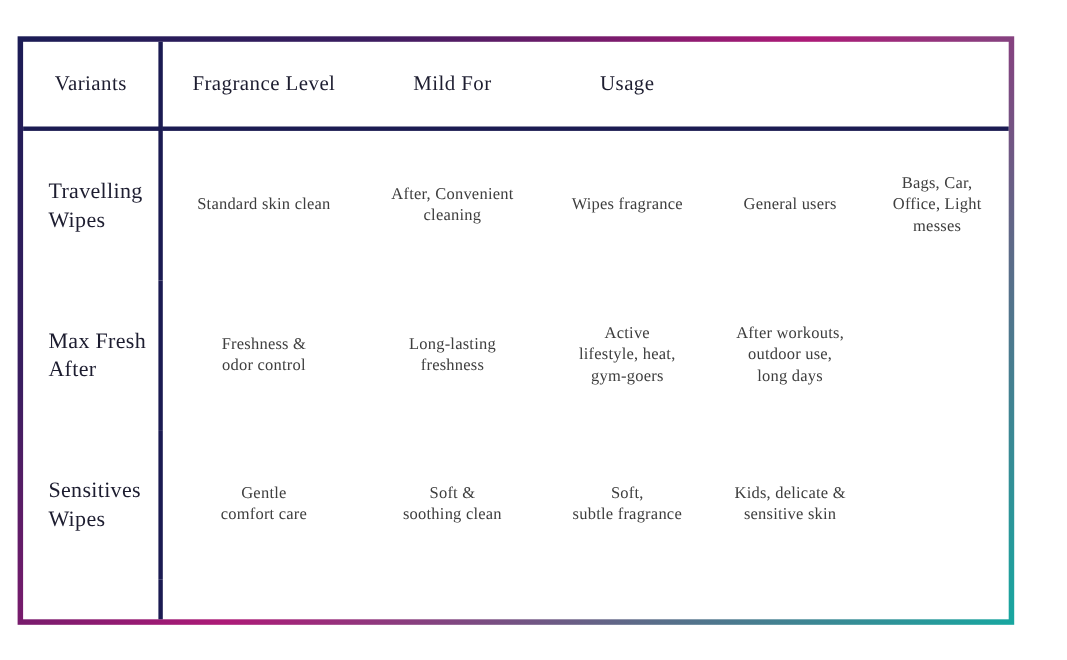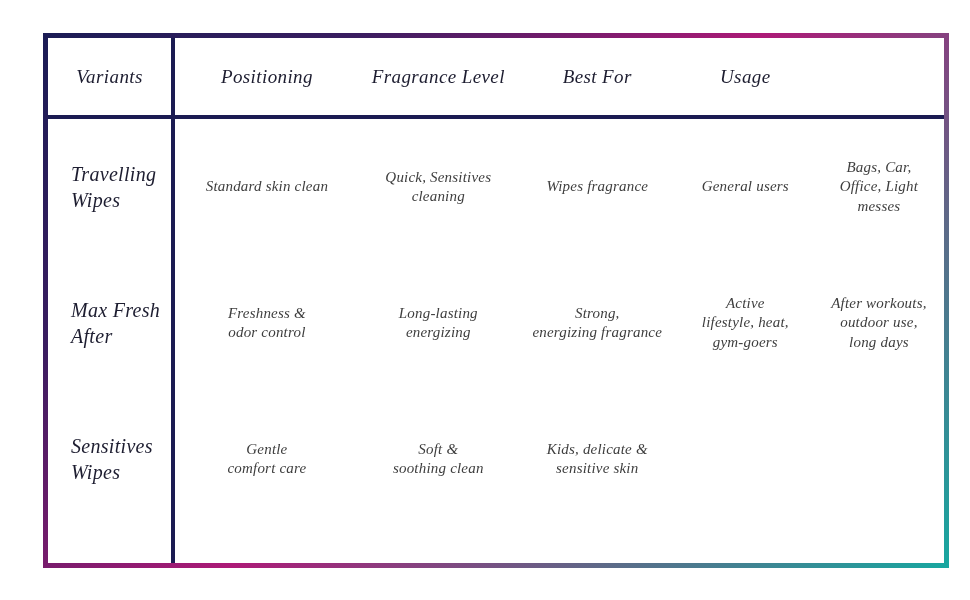--- a/index.html
+++ b/index.html
@@ -4,25 +4,24 @@
 <style>
   * { margin: 0; padding: 0; box-sizing: border-box; }
   html, body {
     width: 970px; height: 600px;
     background: #ffffff;
     font-family: "Liberation Serif", "DejaVu Serif", serif;
     overflow: hidden;
   }
   .frame {
     position: absolute;
-    left: 43px; top: 33px;
+    left: 16px; top: 33px;
     width: 906px; height: 535px;
     background: linear-gradient(135deg, #1b1c55 0%, #3a1d60 22%, #ad1a77 50%, #5d6a88 76%, #17a7a0 100%);
     padding: 5px;
-    font-style: italic;
   }
   .inner {
     width: 100%; height: 100%;
     background: #ffffff;
     display: grid;
     grid-template-columns: 127px 1fr;
     grid-template-rows: 81px 136px 136px 136px 1fr;
   }
   .navy-right  { border-right: 4px solid #1b1b52; }
   .navy-bottom { border-bottom: 4px solid #1b1b52; }
@@ -55,63 +54,62 @@
   }
 </style>
 </head>
 <body>
 
 <div class="frame">
   <div class="inner">
 
     <div class="hcell navy-right navy-bottom">Variants</div>
     <div class="hrow navy-bottom">
-      <div class="hcell">Positioning</div>
       <div class="hcell">Fragrance Level</div>
-      <div class="hcell">Best For</div>
+      <div class="hcell">Mild For</div>
       <div class="hcell">Usage</div>
     </div>
 
     <div class="variant-cell navy-right">Travelling
 Wipes</div>
     <div class="brow">
       <div class="cell">Standard skin clean</div>
-      <div class="cell">Quick, Sensitives
+      <div class="cell">After, Convenient
 cleaning</div>
       <div class="cell">Wipes fragrance</div>
       <div class="cell">General users</div>
       <div class="cell">Bags, Car,
 Office, Light
 messes</div>
     </div>
 
     <div class="variant-cell navy-right">Max Fresh
 After</div>
     <div class="brow">
       <div class="cell">Freshness &amp;
 odor control</div>
       <div class="cell">Long-lasting
-energizing</div>
-      <div class="cell">Strong,
-energizing fragrance</div>
+freshness</div>
       <div class="cell">Active
 lifestyle, heat,
 gym-goers</div>
       <div class="cell">After workouts,
 outdoor use,
 long days</div>
     </div>
 
     <div class="variant-cell navy-right">Sensitives
 Wipes</div>
     <div class="brow">
       <div class="cell">Gentle
 comfort care</div>
       <div class="cell">Soft &amp;
 soothing clean</div>
+      <div class="cell">Soft,
+subtle fragrance</div>
       <div class="cell">Kids, delicate &amp;
 sensitive skin</div>
     </div>
 
     <div class="navy-right"></div>
     <div></div>
 
   </div>
 </div>
 

